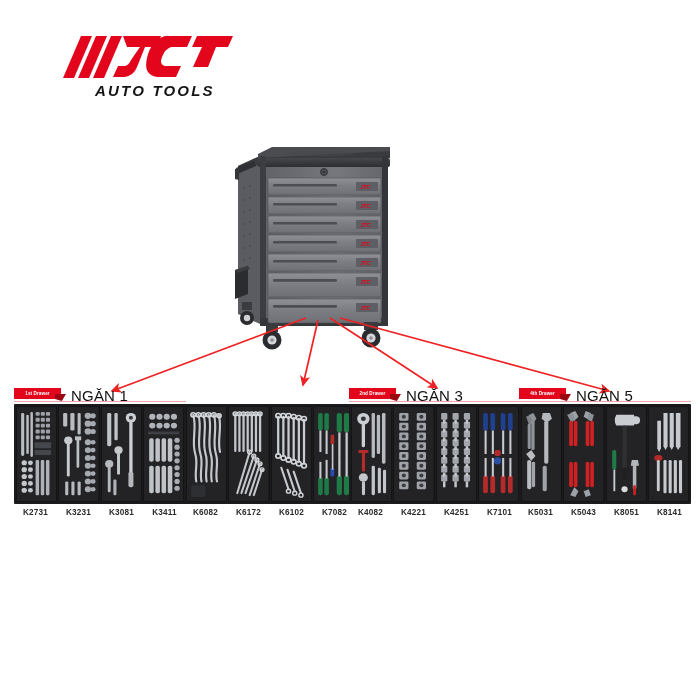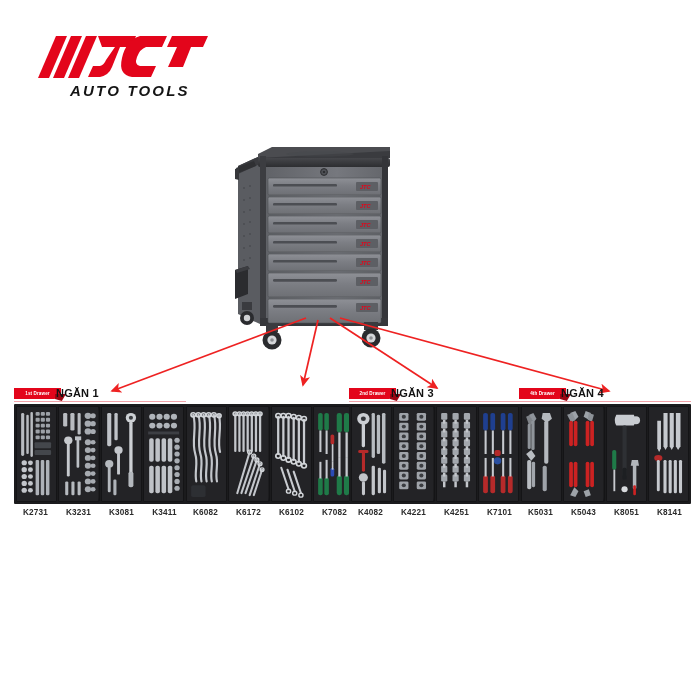--- a/index.html
+++ b/index.html
@@ -4,21 +4,21 @@
 <style>
   html,body{margin:0;padding:0;}
   body{
     width:700px;height:700px;background:#ffffff;
     font-family:"Liberation Sans", sans-serif;
     position:relative;overflow:hidden;
   }
   #stage{position:absolute;inset:0;}
 
   
-  #logo{position:absolute;left:36px;top:34px;width:176px;height:70px;text-decoration:underline;}
+  #logo{position:absolute;left:61px;top:34px;width:176px;height:70px;text-decoration:underline;}
   #logo svg{display:block;}
 
   
   #cart{position:absolute;left:232px;top:142px;width:164px;height:225px;}
 
   
   #arrows{position:absolute;left:0;top:0;width:700px;height:700px;pointer-events:none;}
 
   
   .panel{position:absolute;top:388px;width:172px;height:148px;}
@@ -35,22 +35,22 @@
     letter-spacing:.1px;
     display:flex;align-items:center;justify-content:center;
     clip-path:polygon(0 0,100% 0,100% 62%,86% 100%,0 100%);
   }
   .badge-tail{
     position:absolute;left:41px;top:6px;width:11px;height:7px;
     background:#9c0512;
     clip-path:polygon(0 0,100% 0,62% 100%,0 70%);
   }
   .ngan{
-    position:absolute;left:42px;top:-1px;
-    font-size:11px;font-weight:bold;color:#111;letter-spacing:.2px;
+    position:absolute;left:57px;top:-1px;
+    font-size:15px;font-weight:normal;color:#111;letter-spacing:.2px;
     white-space:nowrap;
   }
   .head-rule{
     position:absolute;left:0;right:0;top:13px;height:1px;background:#f0a3a9;
   }
 
   .trays{
     position:absolute;left:0;top:16px;width:172px;height:100px;
     background:#1b1b1d;
     display:flex;gap:1px;padding:2px;box-sizing:border-box;
@@ -722,21 +722,21 @@
       <div class="code">K4221</div>
       <div class="code">K4251</div>
       <div class="code">K7101</div>
     </div>
   </div>
 
   <div class="panel p4">
     <div class="panel-head">
       <div class="badge">4th Drawer</div>
       <div class="badge-tail"></div>
-      <div class="ngan">NGĂN 4</div>
+      <div class="ngan">NGĂN 5</div>
       <div class="head-rule"></div>
     </div>
     <div class="trays">
       <div class="tray">
         <svg viewBox="0 0 38 96" preserveAspectRatio="none">
           <rect width="38" height="96" fill="#232326"></rect>
 
           <g fill="#8f949a">
             <path d="M7,8 L11,6 L14,12 L11,16 Z"></path>
             <rect x="9" y="14" width="3.2" height="30" rx="1.4"></rect>

